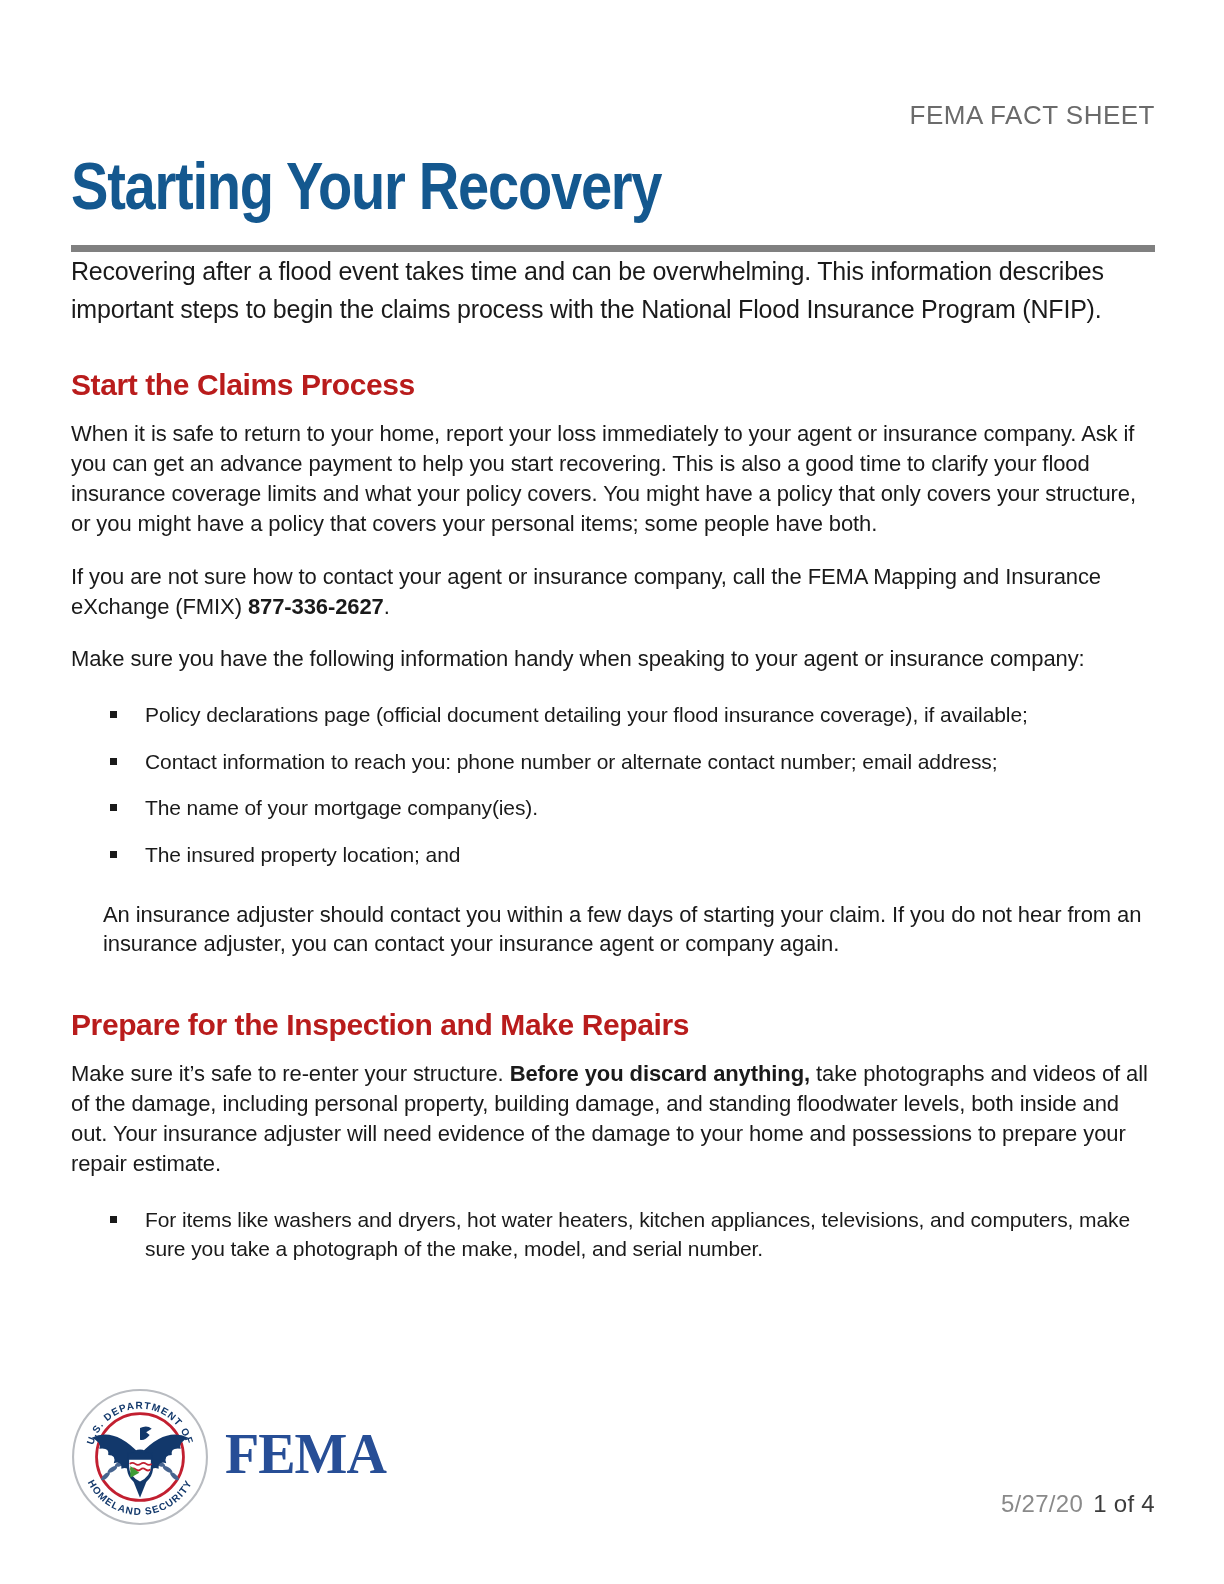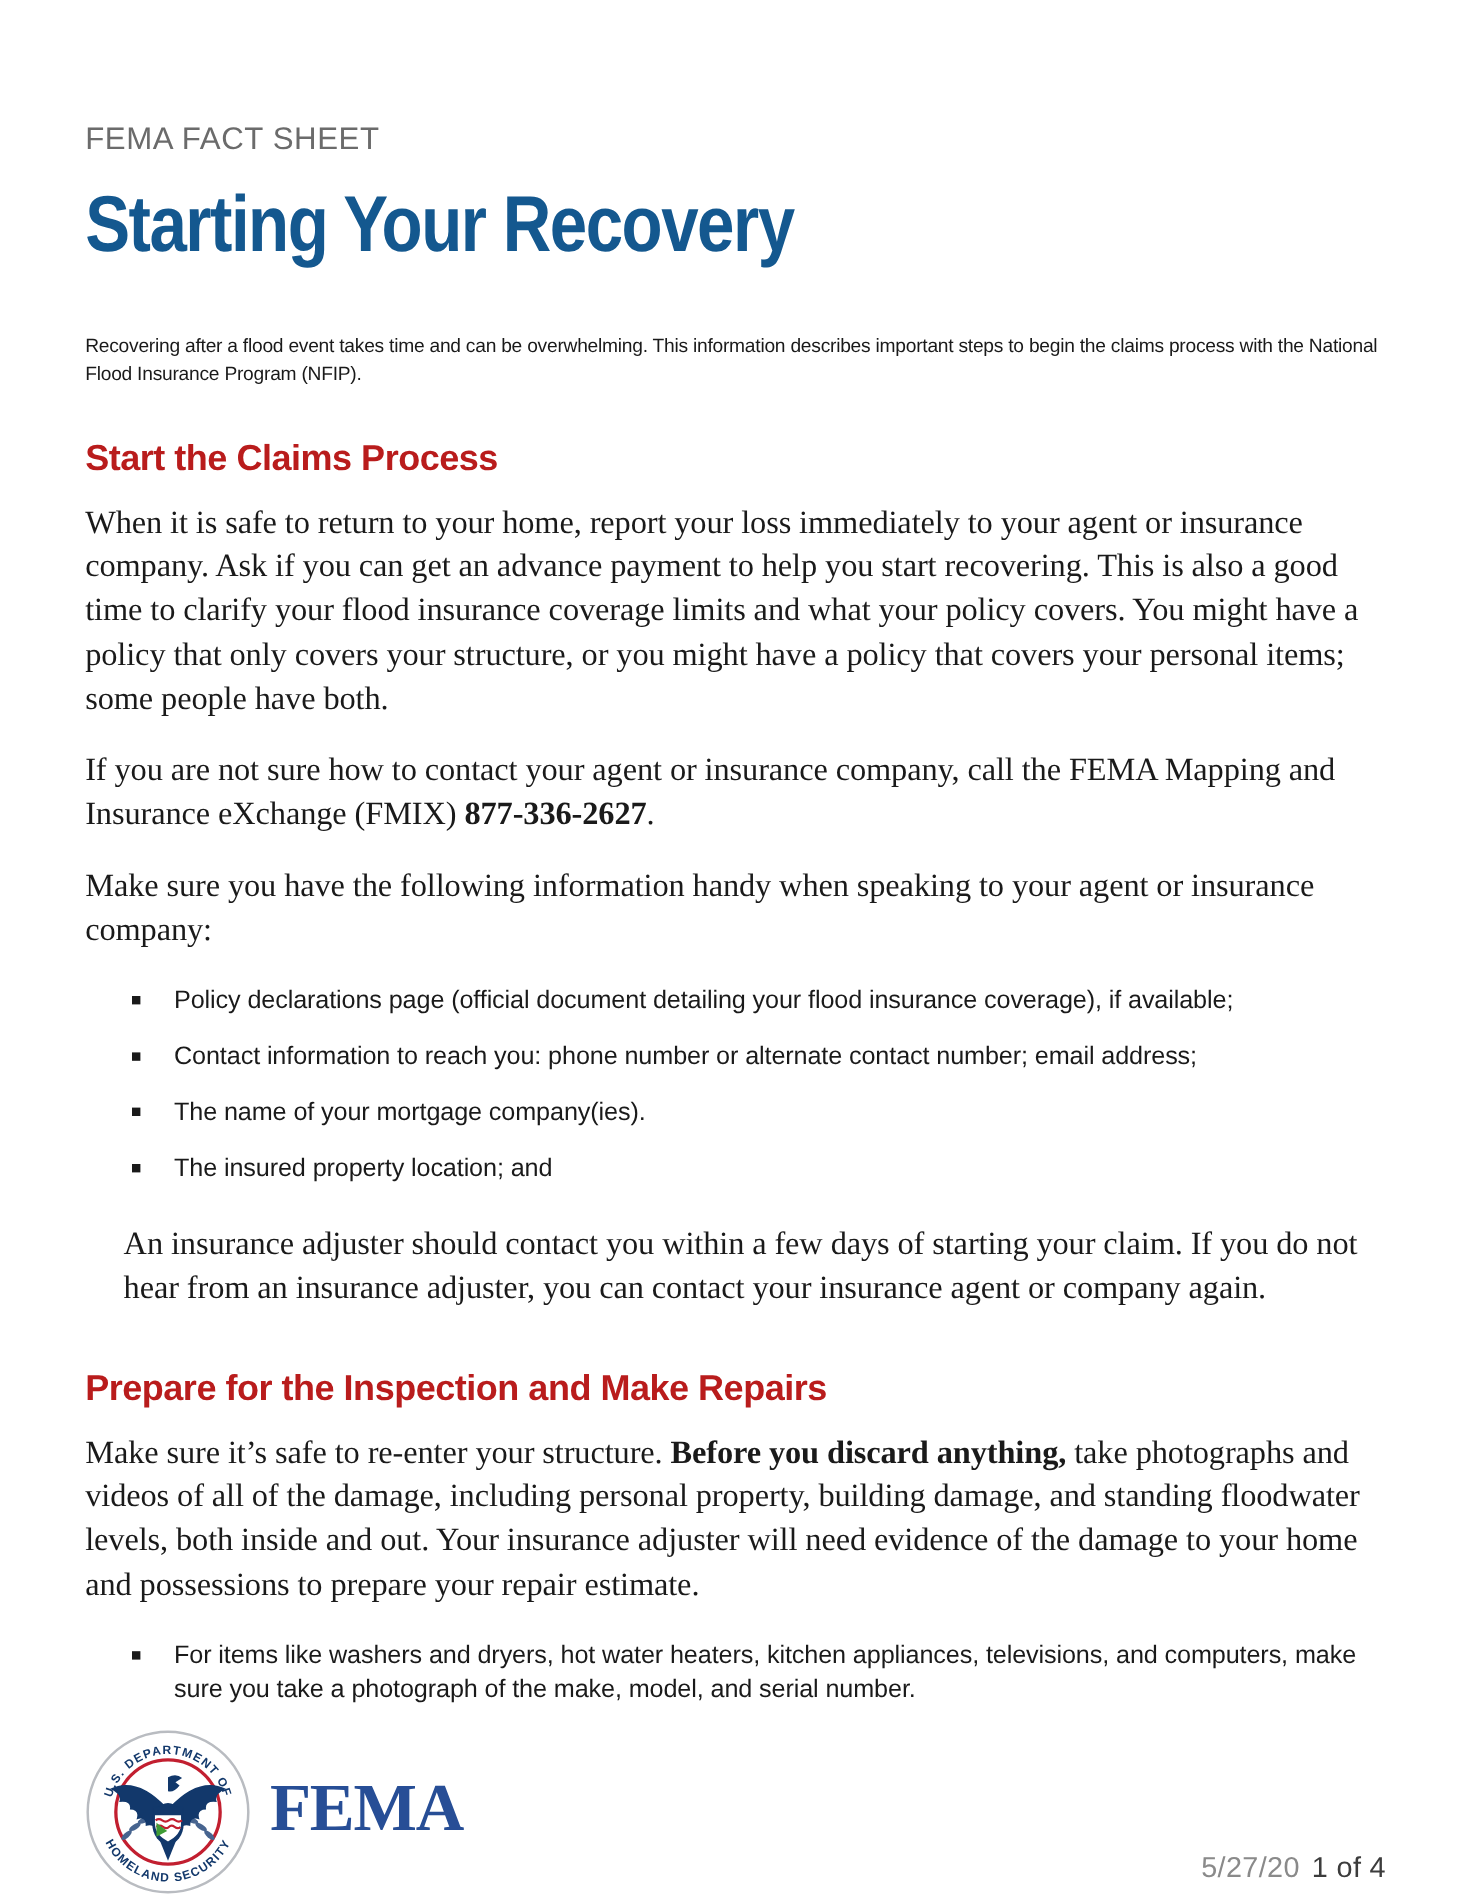--- a/index.html
+++ b/index.html
@@ -23,46 +23,46 @@
     width:1224px;height:1584px;
     background:#ffffff;
     padding:100px 69px 58px 71px;
     display:flex;flex-direction:column;
     overflow:hidden;
   }
   .kicker{
     font-size:26px;letter-spacing:.5px;
     color:var(--kicker-gray);
     font-weight:400;
+    text-align:right;
   }
   .doc-title{
     margin-top:22px;
     font-size:66px;font-weight:700;letter-spacing:-1.5px;
     color:var(--title-blue);
     transform:scaleX(.85);transform-origin:0 50%;
     white-space:nowrap;line-height:1.0;
   }
   .rule{
     margin-top:26px;height:7px;width:100%;
     background:var(--rule-gray);border:none;
   }
   .intro{
-    margin-top:32px;
-    font-size:16px;line-height:1.52;
+    font-size:25px;line-height:1.52;
     color:var(--text);letter-spacing:-.2px;
   }
   h2{
     margin-top:40px;
     font-size:30px;font-weight:700;letter-spacing:-.4px;
     color:#b91c1c;
   }
   p.body{
     margin-top:17px;
-    font-size:27px;line-height:1.36;
-    color:var(--text);letter-spacing:-.1px;font-family:Liberation Serif, serif;
+    font-size:22px;line-height:1.36;
+    color:var(--text);letter-spacing:-.1px;
   }
   p.body + p.body{margin-top:23px;}
   strong{font-weight:700;}
   ul.bullets{
     list-style:none;margin-top:27px;
   }
   ul.bullets li{
     position:relative;
     padding-left:74px;
     margin-bottom:18px;

